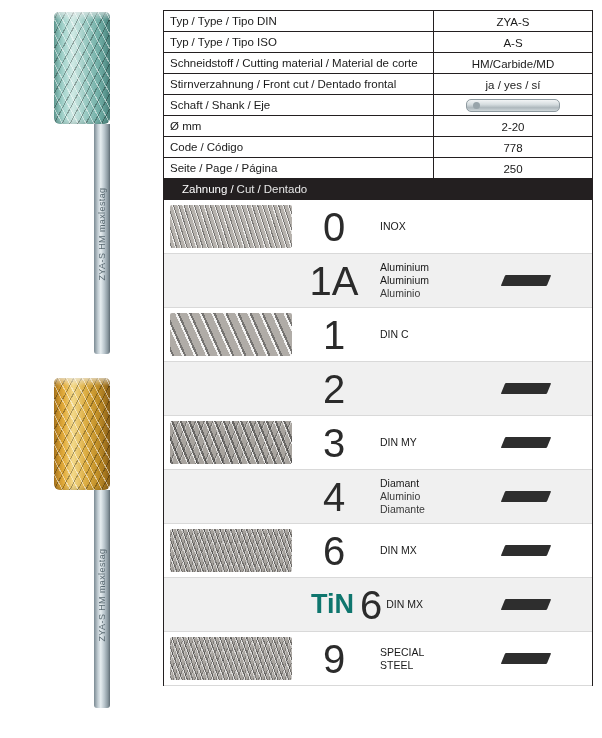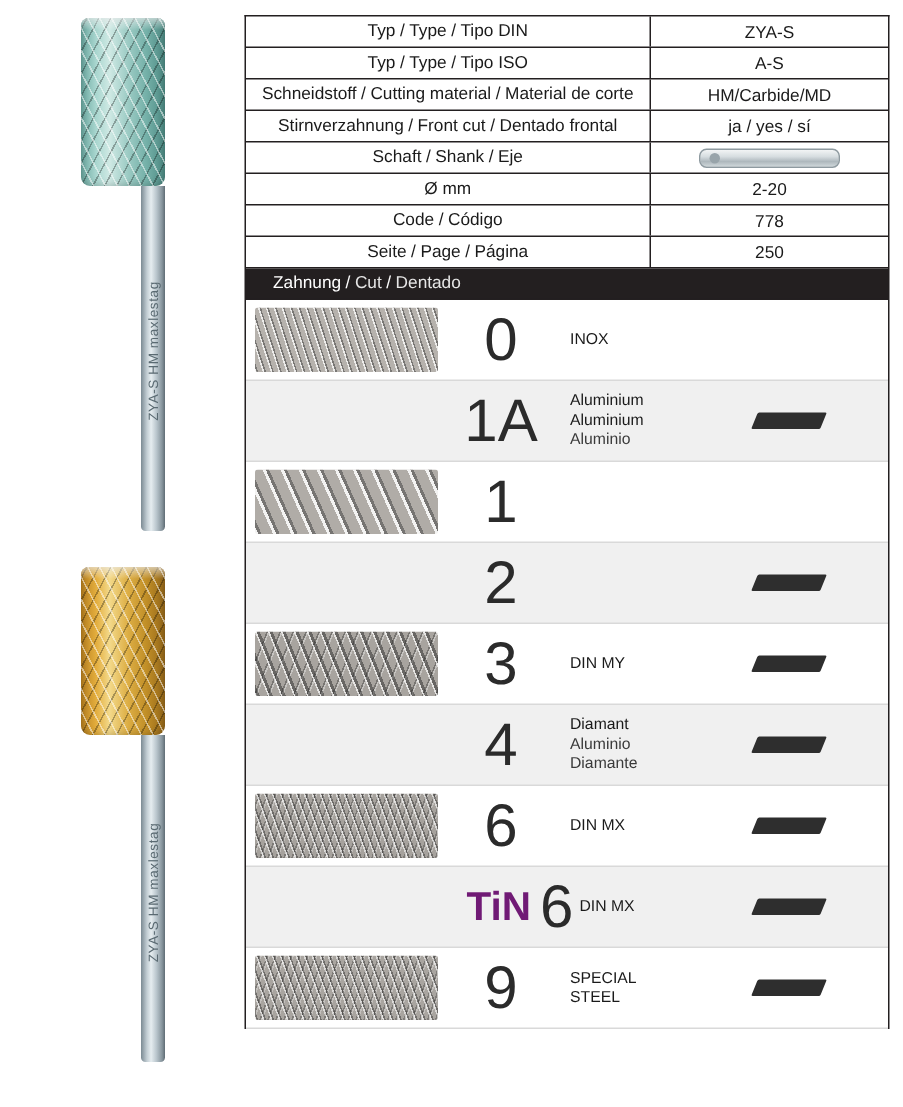--- a/index.html
+++ b/index.html
@@ -113,21 +113,20 @@
   }
   .cell-label {
     flex: 0 0 270px;
     padding: 3px 6px;
     font-size: 11.5px;
     box-sizing: border-box;
     border-right: 1px solid #231f20;
     display: flex;
     align-items: center;
     white-space: nowrap;
-    justify-content: center;
   }
   .cell-value {
     flex: 1 1 auto;
     padding: 3px 6px;
     font-size: 11.5px;
     text-align: center;
     box-sizing: border-box;
     display: flex;
     align-items: flex-end;
     justify-content: center;
@@ -190,21 +189,21 @@
     justify-content: center;
     font-size: 40px;
     line-height: 1;
     font-weight: 400;
     color: #2b2b2b;
     font-family: "Liberation Sans", sans-serif;
   }
   .cut-num.tin {
     font-size: 27px;
     font-weight: 700;
-    color: #701a75;
+    color: #0f766e;
     justify-content: flex-end;
     padding-right: 6px;
     flex: 0 0 62px;
   }
   .cut-num.small-after {
     flex: 0 0 22px;
     justify-content: flex-start;
   }
   .cut-name {
     flex: 1 1 auto;
@@ -378,20 +377,23 @@
             <span>Aluminium</span>
             <span class="it">Aluminio</span>
           </div>
           <div class="cut-mark">
             <div class="parallelogram"></div>
           </div>
         </div>
         <div class="cutrow">
           <div class="cut-swatch" style="background-color:#b0aca7;background-image:repeating-linear-gradient(66deg, rgba(255,255,255,.85) 0 2px, rgba(70,70,70,.55) 2px 4px, rgba(0,0,0,0) 4px 11px);"></div>
           <div class="cut-num">1</div>
+          <div class="cut-name">
+            <span>DIN C</span>
+          </div>
           <div class="cut-mark"></div>
         </div>
         <div class="cutrow alt">
           <div class="cut-swatch" style="background-color:#aeaaa5;background-image:repeating-linear-gradient(68deg, rgba(255,255,255,.7) 0 1px, rgba(40,40,40,.5) 1px 3px, rgba(0,0,0,0) 3px 8px),repeating-linear-gradient(-68deg, rgba(255,255,255,.35) 0 1px, rgba(30,30,30,.35) 1px 2px, rgba(0,0,0,0) 2px 8px);"></div>
           <div class="cut-num">2</div>
           <div class="cut-name"></div>
           <div class="cut-mark">
             <div class="parallelogram"></div>
           </div>
         </div>

